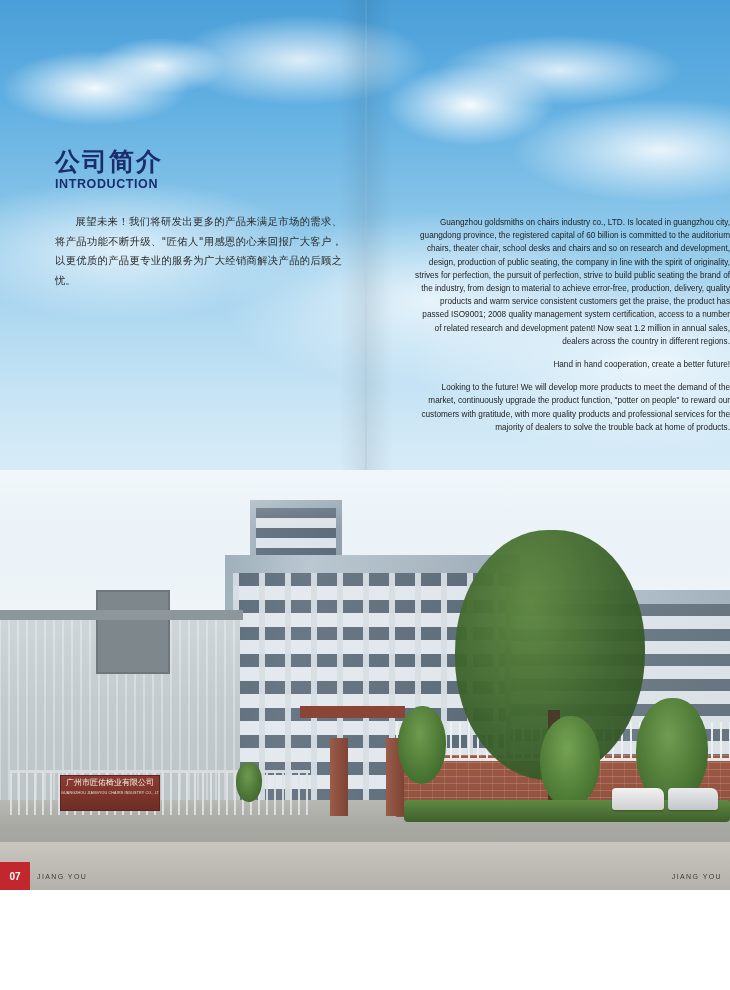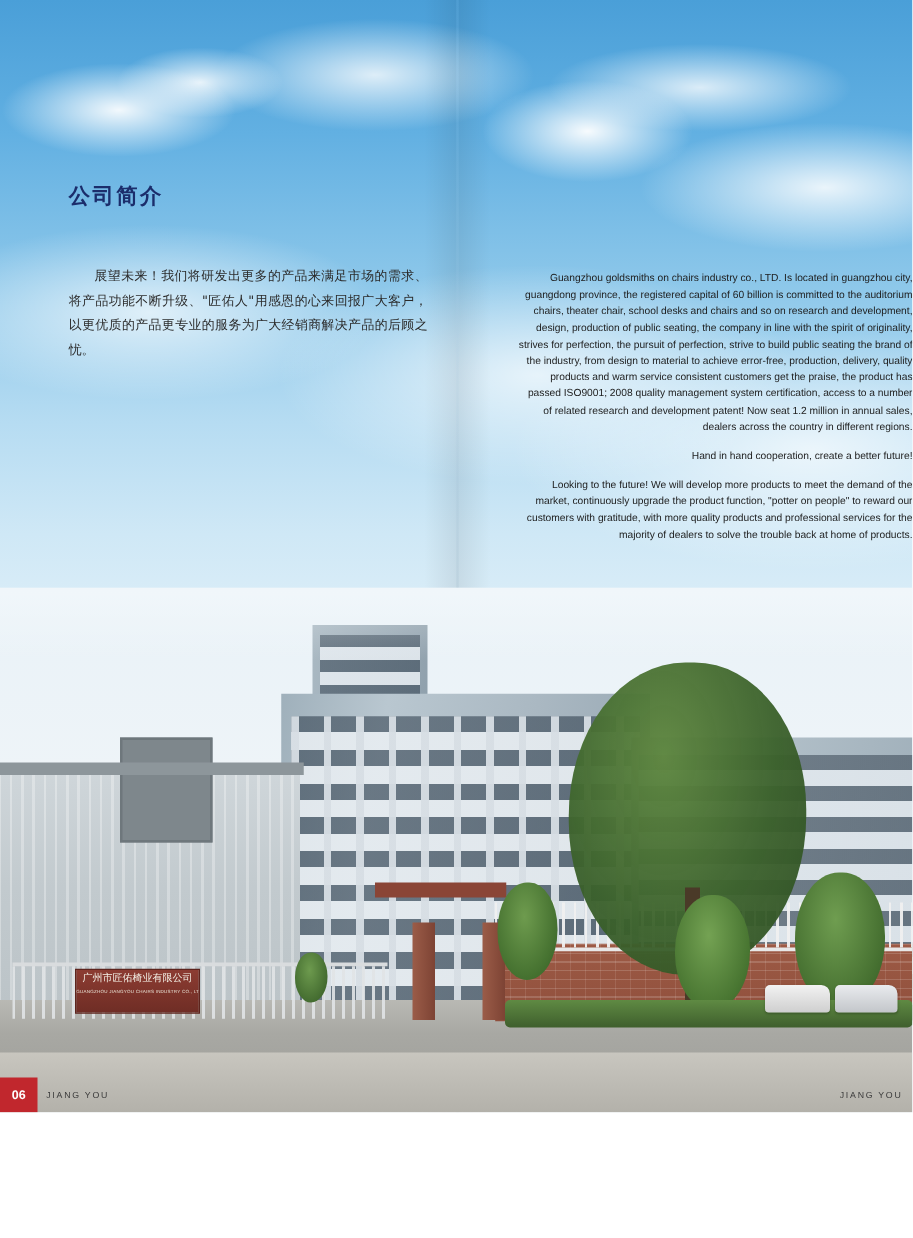--- a/index.html
+++ b/index.html
@@ -89,22 +89,22 @@
   }
 
   
   .headline {
     position: absolute;
     left: 55px;
     top: 148px;
     width: 300px;
   }
   .headline .cn {
-    font-family: Liberation Serif, serif;
-    font-size: 17px;
+    font-family: Liberation Sans, sans-serif;
+    font-size: 25px;
     font-weight: bold;
     letter-spacing: 2px;
     color: #1b2d6b;
     line-height: 1.05;
   }
   .headline .en {
     margin-top: 3px;
     font-size: 12.5px;
     font-weight: bold;
     letter-spacing: 0.6px;
@@ -475,20 +475,21 @@
 <div class="page">
 
   <div class="spread">
     <div class="clouds"></div>
     <div class="fold-shadow-left"></div>
     <div class="fold-shadow-right"></div>
     <div class="fold"></div>
 
     <div class="headline">
       <div class="cn">公司简介</div>
+      <div class="en">INTRODUCTION</div>
     </div>
 
     <div class="cn-body">
       <p>展望未来！我们将研发出更多的产品来满足市场的需求、将产品功能不断升级、"匠佑人"用感恩的心来回报广大客户，以更优质的产品更专业的服务为广大经销商解决产品的后顾之忧。</p>
     </div>
 
     <div class="en-body">
       <p>Guangzhou goldsmiths on chairs industry co., LTD. Is located in guangzhou city, guangdong province, the registered capital of 60 billion is committed to the auditorium chairs, theater chair, school desks and chairs and so on research and development, design, production of public seating, the company in line with the spirit of originality, strives for perfection, the pursuit of perfection, strive to build public seating the brand of the industry, from design to material to achieve error-free, production, delivery, quality products and warm service consistent customers get the praise, the product has passed ISO9001; 2008 quality management system certification, access to a number of related research and development patent! Now seat 1.2 million in annual sales, dealers across the country in different regions.</p>
       <p>Hand in hand cooperation, create a better future!</p>
       <p>Looking to the future! We will develop more products to meet the demand of the market, continuously upgrade the product function, "potter on people" to reward our customers with gratitude, with more quality products and professional services for the majority of dealers to solve the trouble back at home of products.</p>
@@ -537,21 +538,21 @@
       <div class="tree s1"></div>
       <div class="hedge"></div>
 
       <div class="car c1"></div>
       <div class="car c2"></div>
 
       <div class="photo-vignette"></div>
     </div>
 
     <div class="footer-left">
-      <div class="page-number">06</div>
+      <div class="page-number">07</div>
       <div class="footer-brand">JIANG YOU</div>
     </div>
     <div class="footer-right">
       <div class="footer-brand-right">JIANG YOU</div>
     </div>
   </div>
 
   <div class="white-strip"></div>
 </div>
 

